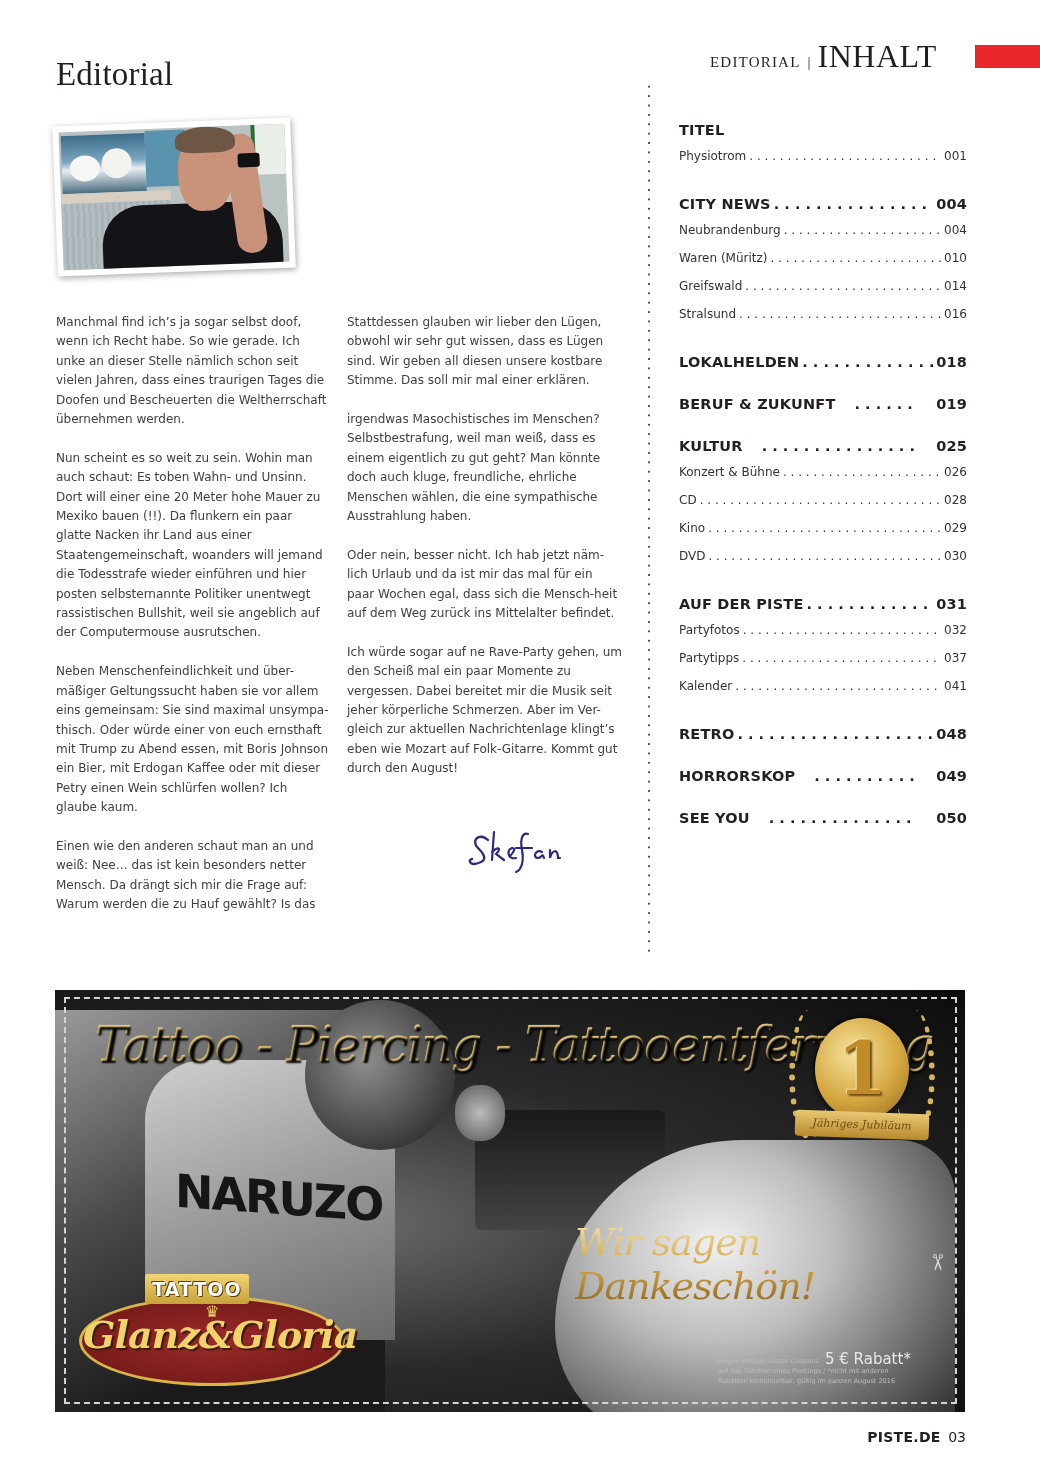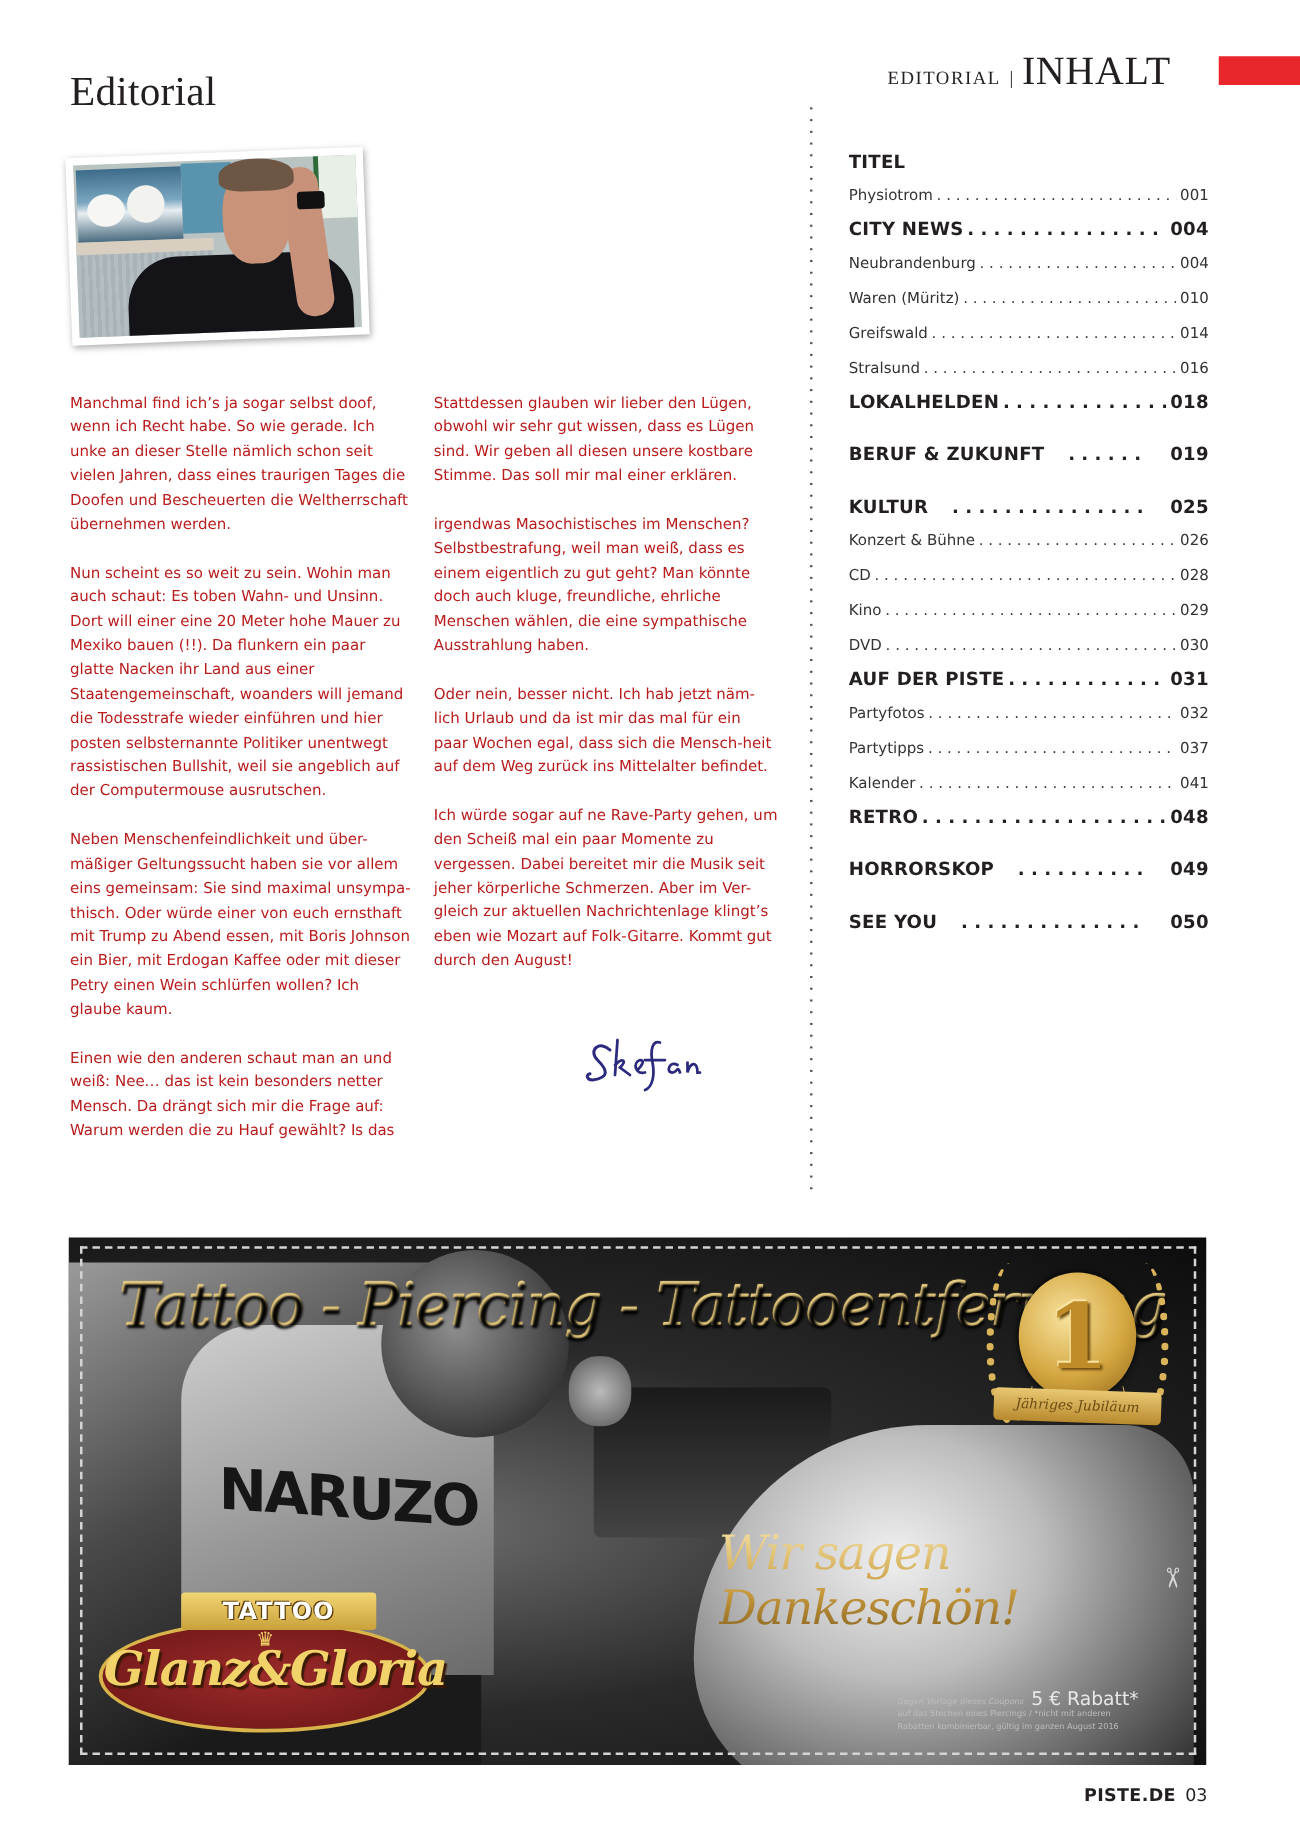--- a/index.html
+++ b/index.html
@@ -28,21 +28,21 @@
   .photo-desk { position: absolute; left: 0; top: 62px; width: 110px; height: 10px; background: #d8cfc0; }
   .photo-cabinet { position: absolute; left: 0; top: 72px; width: 110px; height: 80px;
     background: repeating-linear-gradient(90deg, #b4bec2 0 3px, #a9b3b7 3px 6px); }
   .photo-head { position: absolute; left: 118px; top: 6px; width: 54px; height: 78px; border-radius: 46% 46% 42% 42%; background: #c99379; }
   .photo-hair { position: absolute; left: 116px; top: 0; width: 60px; height: 26px; border-radius: 50% 50% 30% 30%; background: #6d5644; }
   .photo-arm { position: absolute; left: 170px; top: 8px; width: 30px; height: 120px; background: #c8917a; border-radius: 14px; transform: rotate(-6deg); }
   .photo-band { position: absolute; left: 178px; top: 28px; width: 22px; height: 14px; background: #111; border-radius: 3px; }
   .photo-shirt { position: absolute; left: 40px; top: 76px; width: 180px; height: 80px; background: #141418; border-radius: 40px 40px 0 0; }
 
   .col { position: absolute; top: 313px; width: 275px;
-    font-family: "DejaVu Sans", sans-serif; font-size: 12px; line-height: 19.4px; color: #b91c1c; }
+    font-family: "DejaVu Sans", sans-serif; font-size: 12px; line-height: 19.4px; color: #404040; }
   .col p { margin-bottom: 19.4px; }
   .col-1 { left: 56px; }
   .col-2 { left: 347px; }
 
   .signature { position: absolute; left: 466px; top: 826px; width: 110px; height: 50px; }
 
   .divider { position: absolute; left: 648px; top: 82px; height: 870px; width: 2px;
     background-image: radial-gradient(circle, #555 0.9px, transparent 1.2px);
     background-size: 2px 9.4px; background-repeat: repeat-y; }
 
@@ -55,21 +55,21 @@
 
   .toc { position: absolute; left: 679px; top: 118px; width: 288px; }
   .toc-row { display: flex; align-items: baseline; white-space: nowrap; overflow: hidden; }
   .toc-row .lbl { flex: 0 0 auto; text-align: right; }
   .toc-row .dots { flex: 1 1 auto; overflow: hidden; margin: 0 3px; letter-spacing: 3.2px; }
   .toc-row .dots::before { content: ". . . . . . . . . . . . . . . . . . . . . . . . . . . . . . . . . . . . . . . . . . . . . . . . . . . . . . . . . . . . . . ."; letter-spacing: 0; }
   .toc-row .pg { flex: 0 0 auto; }
 
   .toc-head { font-family: "DejaVu Sans", sans-serif; font-weight: bold; font-size: 14.5px; color: #231f20; height: 24px; line-height: 24px; letter-spacing: 0.2px; }
   .toc-sub { font-family: "DejaVu Sans", sans-serif; font-size: 12px; color: #333; height: 28px; line-height: 28px; }
-  .gap-after-sub { margin-top: 2px; }
+  .gap-after-sub { margin-top: 22px; }
   .gap-head { margin-top: 18px; gap: 16px; }
 
   .ad { position: absolute; left: 55px; top: 990px; width: 910px; height: 422px; overflow: hidden;
     background: radial-gradient(ellipse at 30% 55%, #6e6e6e 0%, #2a2a2a 45%, #0c0c0c 100%); }
   .ad-bg-left { position: absolute; left: 0; top: 20px; width: 330px; height: 402px;
     background: linear-gradient(150deg, #9a9a9a 0%, #4a4a4a 40%, #1a1a1a 75%); }
   .ad-shirt { position: absolute; left: 90px; top: 70px; width: 250px; height: 280px; border-radius: 60px 60px 0 0;
     background: linear-gradient(160deg, #cfcfcf 0%, #9a9a9a 50%, #6a6a6a 100%); }
   .ad-shirt-print { position: absolute; left: 120px; top: 180px; width: 180px; height: 70px;
     font-family: "DejaVu Sans", sans-serif; font-weight: bold; font-size: 46px; color: #161616; letter-spacing: -2px; transform: skewY(4deg); }
@@ -90,21 +90,21 @@
     font-family: "DejaVu Serif", serif; font-weight: bold; font-size: 72px; color: #c08c2a; text-shadow: -1px -1px 0 #f8e4a4, 2px 2px 2px #6e4c10; }
   .ad-medal-wreath-l, .ad-medal-wreath-r { position: absolute; top: 10px; width: 40px; height: 130px; border: 6px dotted #d9b45a; border-radius: 50%; }
   .ad-medal-wreath-l { left: 12px; border-right: none; border-top: none; }
   .ad-medal-wreath-r { right: 12px; border-left: none; border-top: none; }
   .ad-medal-ribbon { position: absolute; left: 18px; top: 112px; width: 134px; height: 26px; border-radius: 4px;
     background: linear-gradient(180deg, #e9c873 0%, #b88a2e 100%); text-align: center; line-height: 26px;
     font-family: "DejaVu Serif", serif; font-style: italic; font-size: 11px; color: #6b4c12; transform: rotate(2deg); }
   .ad-logo-wrap { position: absolute; left: 10px; top: 282px; width: 290px; height: 118px; }
   .ad-logo-oval { position: absolute; left: 14px; top: 24px; width: 266px; height: 90px; border-radius: 50%;
     background: radial-gradient(ellipse, #9c2a2a 0%, #6a1515 100%); border: 3px solid #d8b44a; }
-  .ad-logo-banner { position: absolute; left: 80px; top: 2px; width: 156px; height: 30px; background: linear-gradient(180deg, #f2d574, #c9a13a);
+  .ad-logo-banner { position: absolute; left: 80px; top: 2px; width: 104px; height: 30px; background: linear-gradient(180deg, #f2d574, #c9a13a);
     border-radius: 3px; text-align: center; line-height: 30px; font-family: "DejaVu Sans", sans-serif; font-weight: bold; font-size: 19px; color: #fff;
     text-shadow: 1px 1px 0 #5b3d0a, -1px -1px 0 #5b3d0a; letter-spacing: 1px; }
   .ad-logo-name { position: absolute; left: 18px; top: 40px; width: 260px; text-align: center; font-family: "DejaVu Serif", serif; font-style: italic; font-weight: bold;
     font-size: 38px; color: #f1d36a; text-shadow: 2px 2px 1px #3a1b05; letter-spacing: -1px; }
   .ad-crown { position: absolute; left: 140px; top: 30px; font-size: 16px; color: #f1d36a; }
   .ad-thanks { position: absolute; left: 508px; top: 230px; font-family: "DejaVu Serif", serif; font-style: italic; font-size: 38px; letter-spacing: -1px;
     background: linear-gradient(180deg, #f6e3a6 0%, #c99b3f 60%, #8a6520 100%); -webkit-background-clip: text; background-clip: text; -webkit-text-fill-color: transparent;
     text-shadow: none; margin-left: 12px; }
   .ad-rabatt { position: absolute; left: 663px; top: 361px; font-family: "DejaVu Sans", sans-serif; font-size: 15px; color: #e8e8e8; }
   .ad-fine { position: absolute; left: 663px; top: 367px; width: 200px; font-family: "DejaVu Sans", sans-serif; font-size: 6.5px; line-height: 9px; color: #bdbdbd; }

